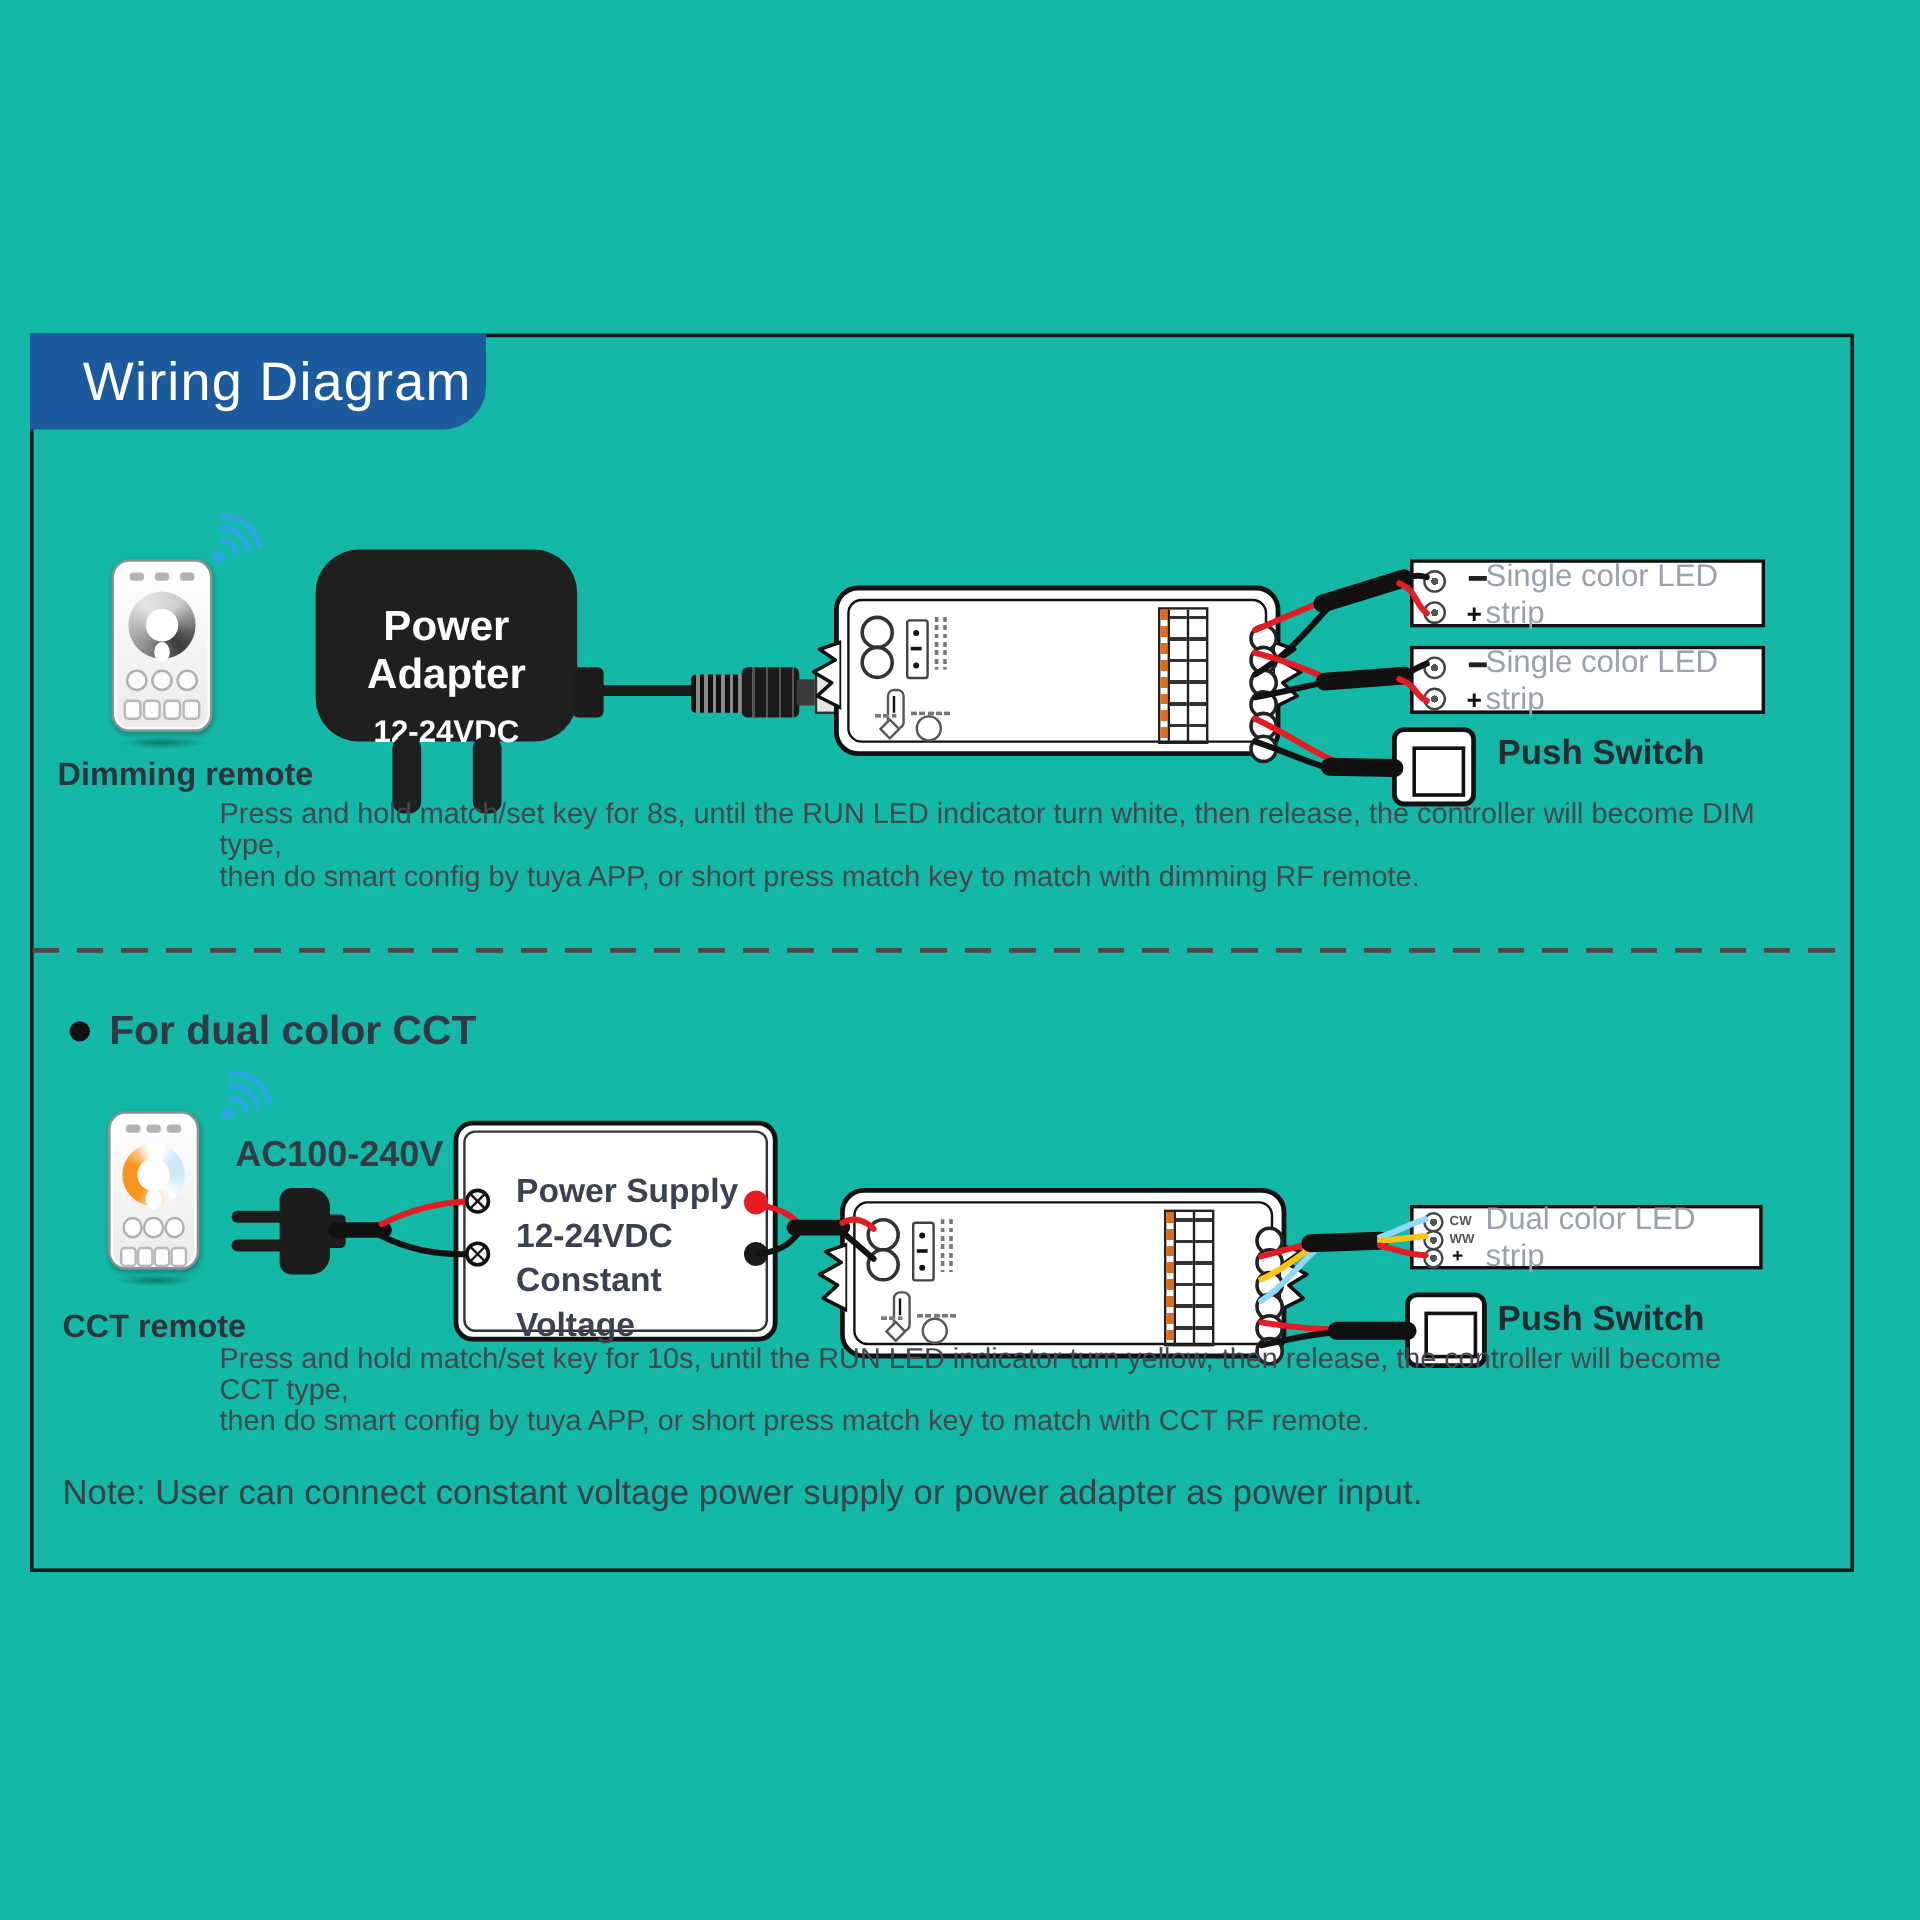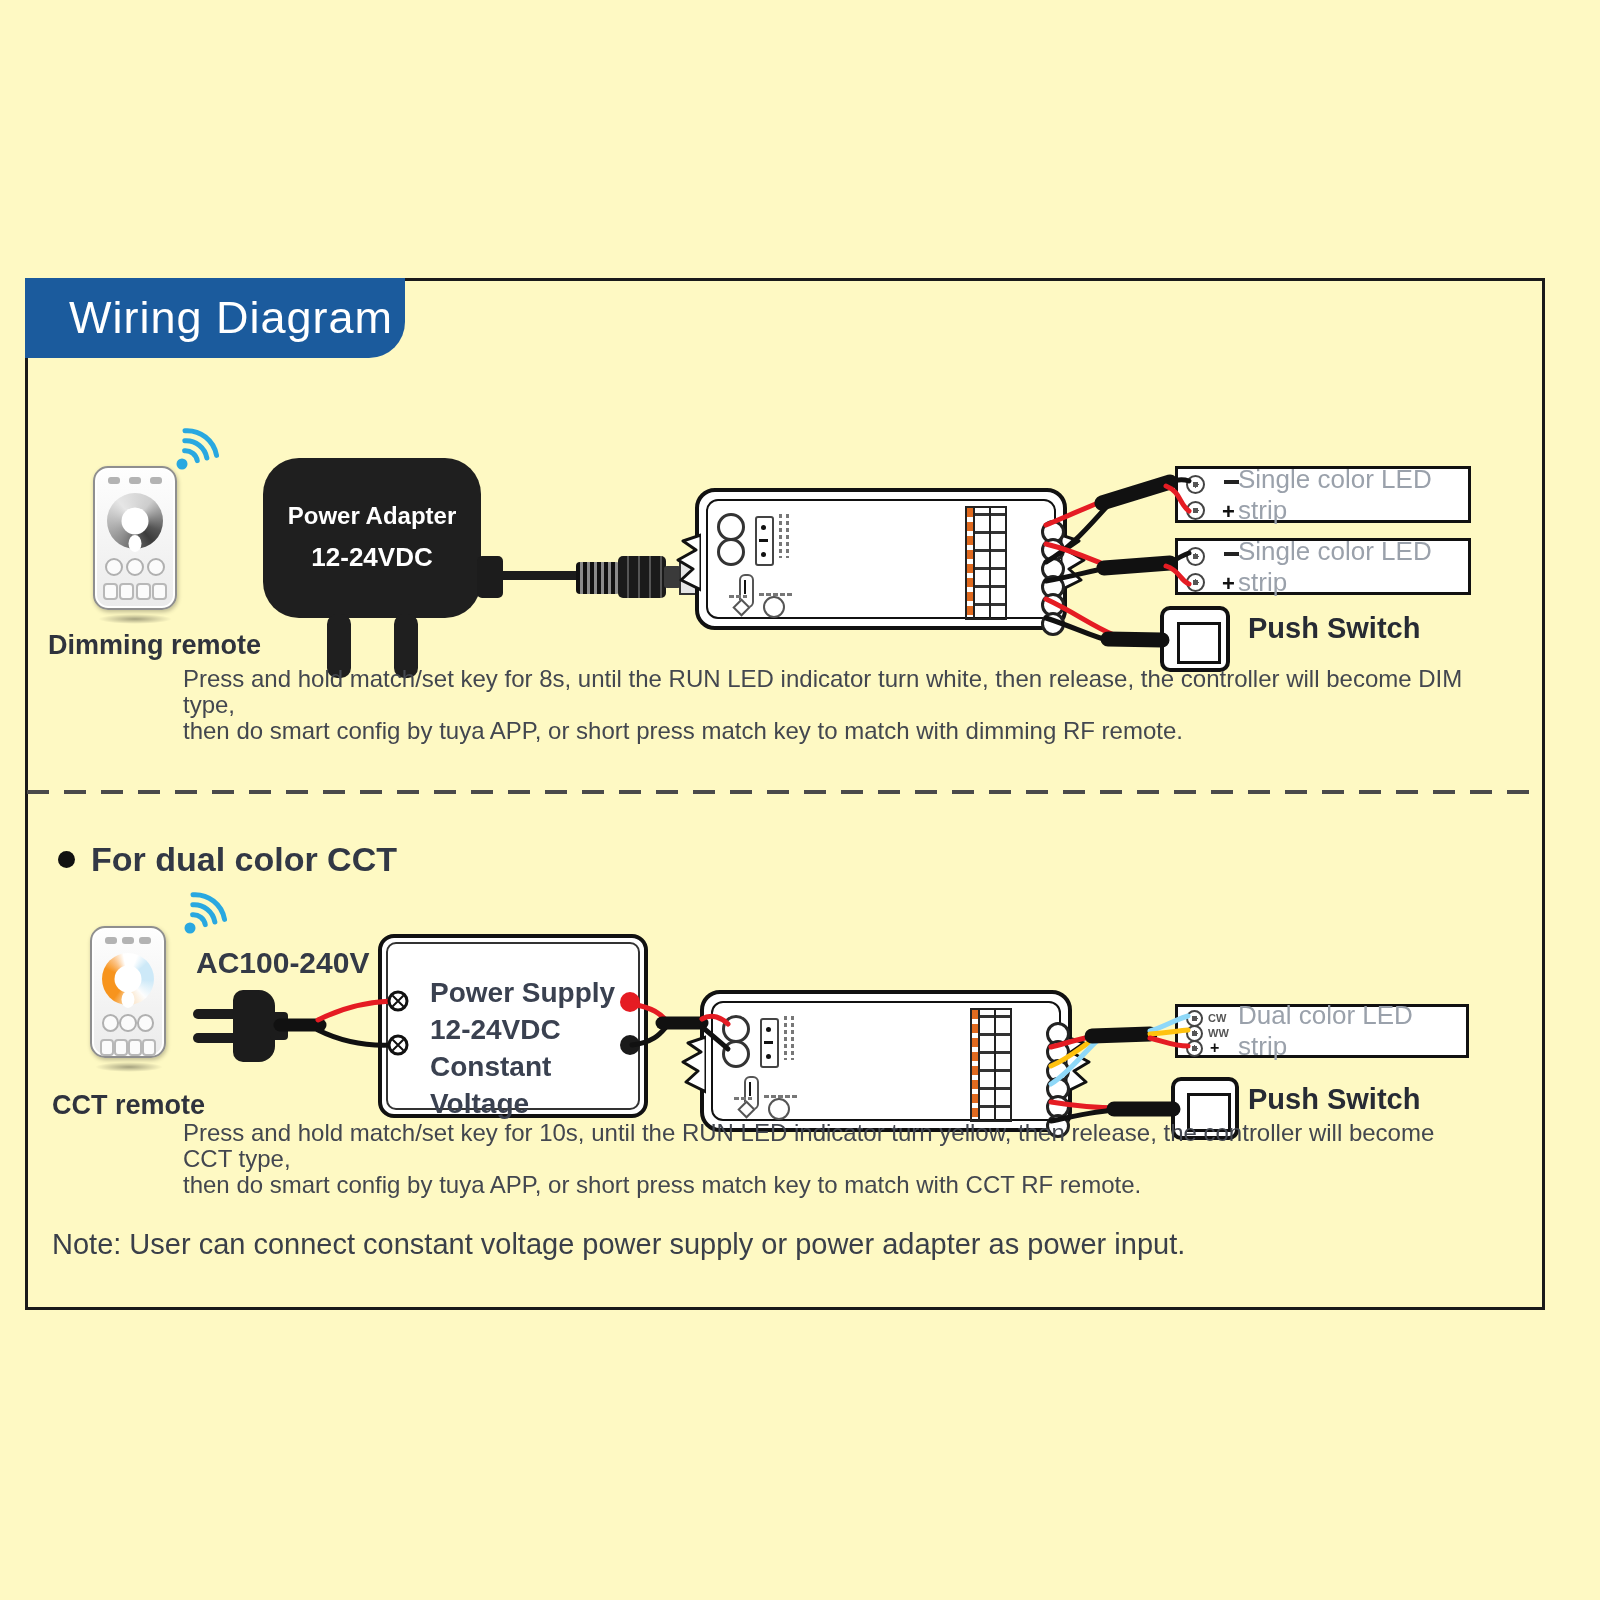--- a/index.html
+++ b/index.html
@@ -1,16 +1,16 @@
 <!DOCTYPE html>
 <html><head>
 <meta charset="utf-8">
 <style>
   html,body{margin:0;padding:0;background:#fff}
-  #canvas{position:relative;width:1600px;height:1600px;background:#fef9c3;overflow:hidden;
+  #canvas{position:relative;width:1600px;height:1600px;background:#14b8a6;overflow:hidden;
           font-family:"Liberation Sans",sans-serif;color:#333947}
   .abs{position:absolute}
 
   
   .frame{left:25px;top:278px;width:1514px;height:1026px;border:3px solid #1a1a1a}
   .banner{left:25px;top:278px;width:380px;height:80px;background:#1b5b9d;
           border-radius:0 0 36px 0;color:#fff;font-size:45px;letter-spacing:1px;
           line-height:80px;padding-left:44px;box-sizing:border-box;font-weight:500}
 
   .sec-heading{display:flex;align-items:center;gap:16px;font-size:34px;font-weight:600;color:#323845}
@@ -34,21 +34,21 @@
   .midrow{display:flex;justify-content:space-between;padding:9px 10px 0}
   .mbtn{width:14px;height:14px;border:2px solid #b0b0b0;border-radius:50%;background:#fbfbfb}
   .botrow{display:flex;justify-content:space-between;padding:7px 8px 0}
   .bbtn{width:11px;height:13px;border:2px solid #b8b8b8;border-radius:4px;background:#fbfbfb}
   .rshadow{height:10px;border-radius:50%;background:radial-gradient(ellipse at center,rgba(0,0,0,.35),rgba(0,0,0,0) 70%)}
   .rlabel{font-size:27px;font-weight:bold;color:#2f333d}
 
   
   .adapter{left:263px;top:458px;width:218px;height:160px;background:#1f1f1f;border-radius:36px;
            color:#fff;text-align:center;padding-top:44px;box-sizing:border-box}
-  .adapter .l1{font-size:24px;font-weight:bold}
+  .adapter .l1{font-size:35px;font-weight:bold}
   .adapter .l2{font-size:26px;font-weight:bold;margin-top:12px}
   .prong{background:#1f1f1f;border-radius:10px}
   .blackpart{background:#1c1c1c}
 
   .psu{left:378px;top:934px;width:270px;height:184px;border:4px solid #111;border-radius:16px;box-sizing:border-box;background:#fff}
   .psu .inner{position:absolute;inset:4px;border:2px solid #333;border-radius:10px}
   .psu-text{position:absolute;left:48px;top:36px;font-size:28px;font-weight:bold;color:#3a4150;line-height:37px}
 
   
   .controller{width:372px;height:142px;border:4px solid #111;border-radius:20px;background:#fff;box-sizing:border-box}

